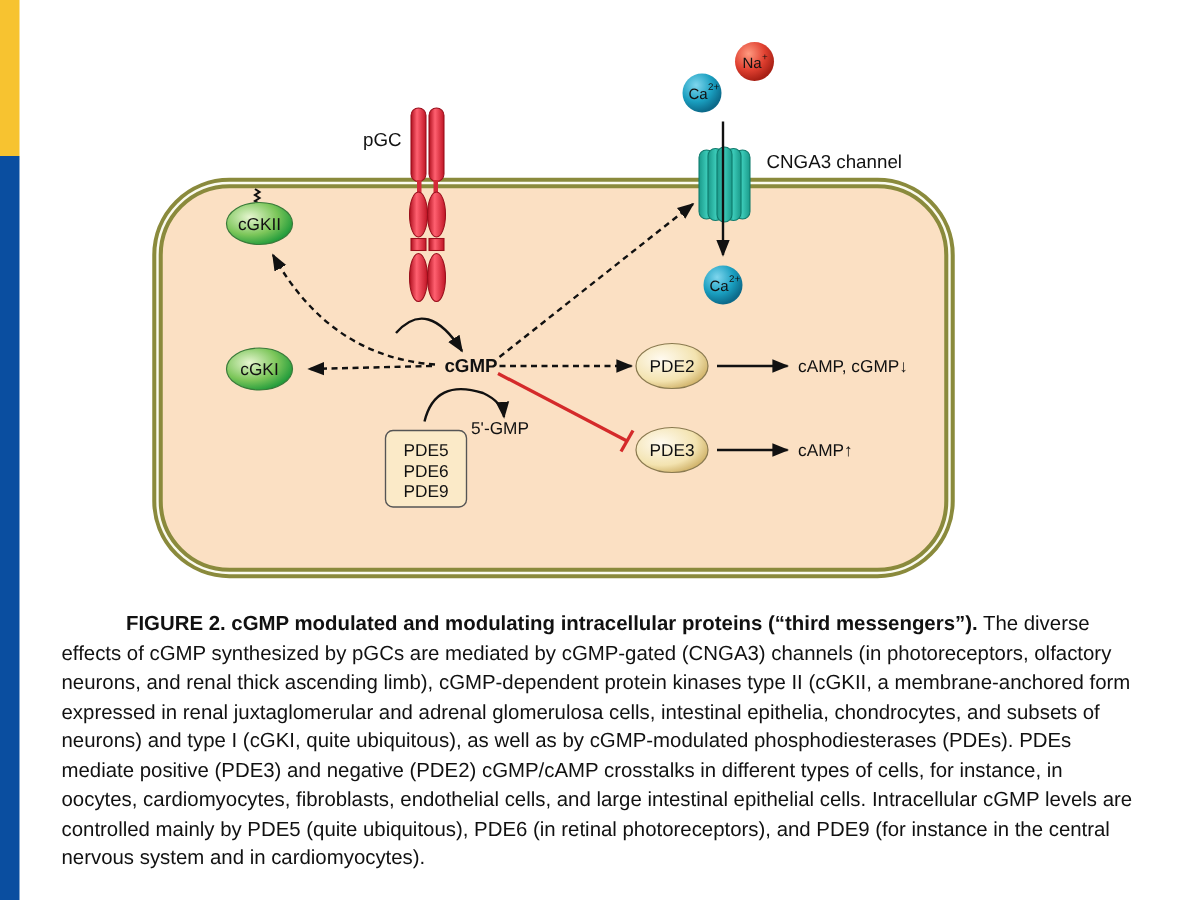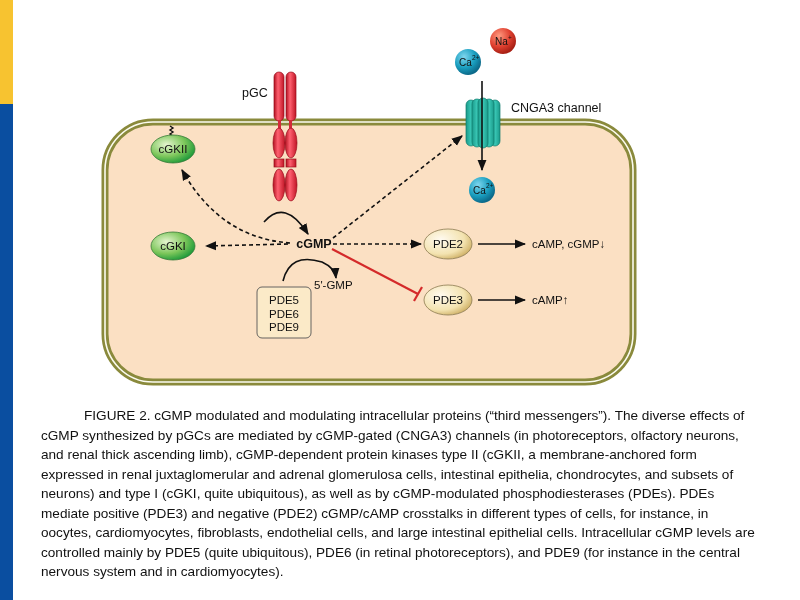--- a/index.html
+++ b/index.html
@@ -3,21 +3,21 @@
 <meta charset="utf-8">
 <style>
   html, body { margin: 0; padding: 0; background: #ffffff; }
   body { width: 800px; height: 600px; position: relative; overflow: hidden;
          font-family: "Liberation Sans", sans-serif; }
   .side-bar-yellow { position: absolute; left: 0; top: 0; width: 13px; height: 104px; background: #f7c330; }
   .side-bar-blue { position: absolute; left: 0; top: 104px; width: 13px; height: 496px; background: #0a4ea0; }
   svg.diagram { position: absolute; left: 0; top: 0; }
   .caption { position: absolute; left: 41px; top: 406px; width: 720px;
              font-size: 13.6px; line-height: 19.5px; color: #111; }
-  .caption b { font-weight: normal; padding-left: 43px; }
+  .caption b { font-weight: bold; padding-left: 43px; }
   .lbl { font-family: "Liberation Sans", sans-serif; fill: #111; }
 </style>
 </head>
 <body>
 
 <div class="side-bar-yellow"></div>
 <div class="side-bar-blue"></div>
 
 <svg class="diagram" width="800" height="400" viewBox="0 0 800 400">
   <defs>

